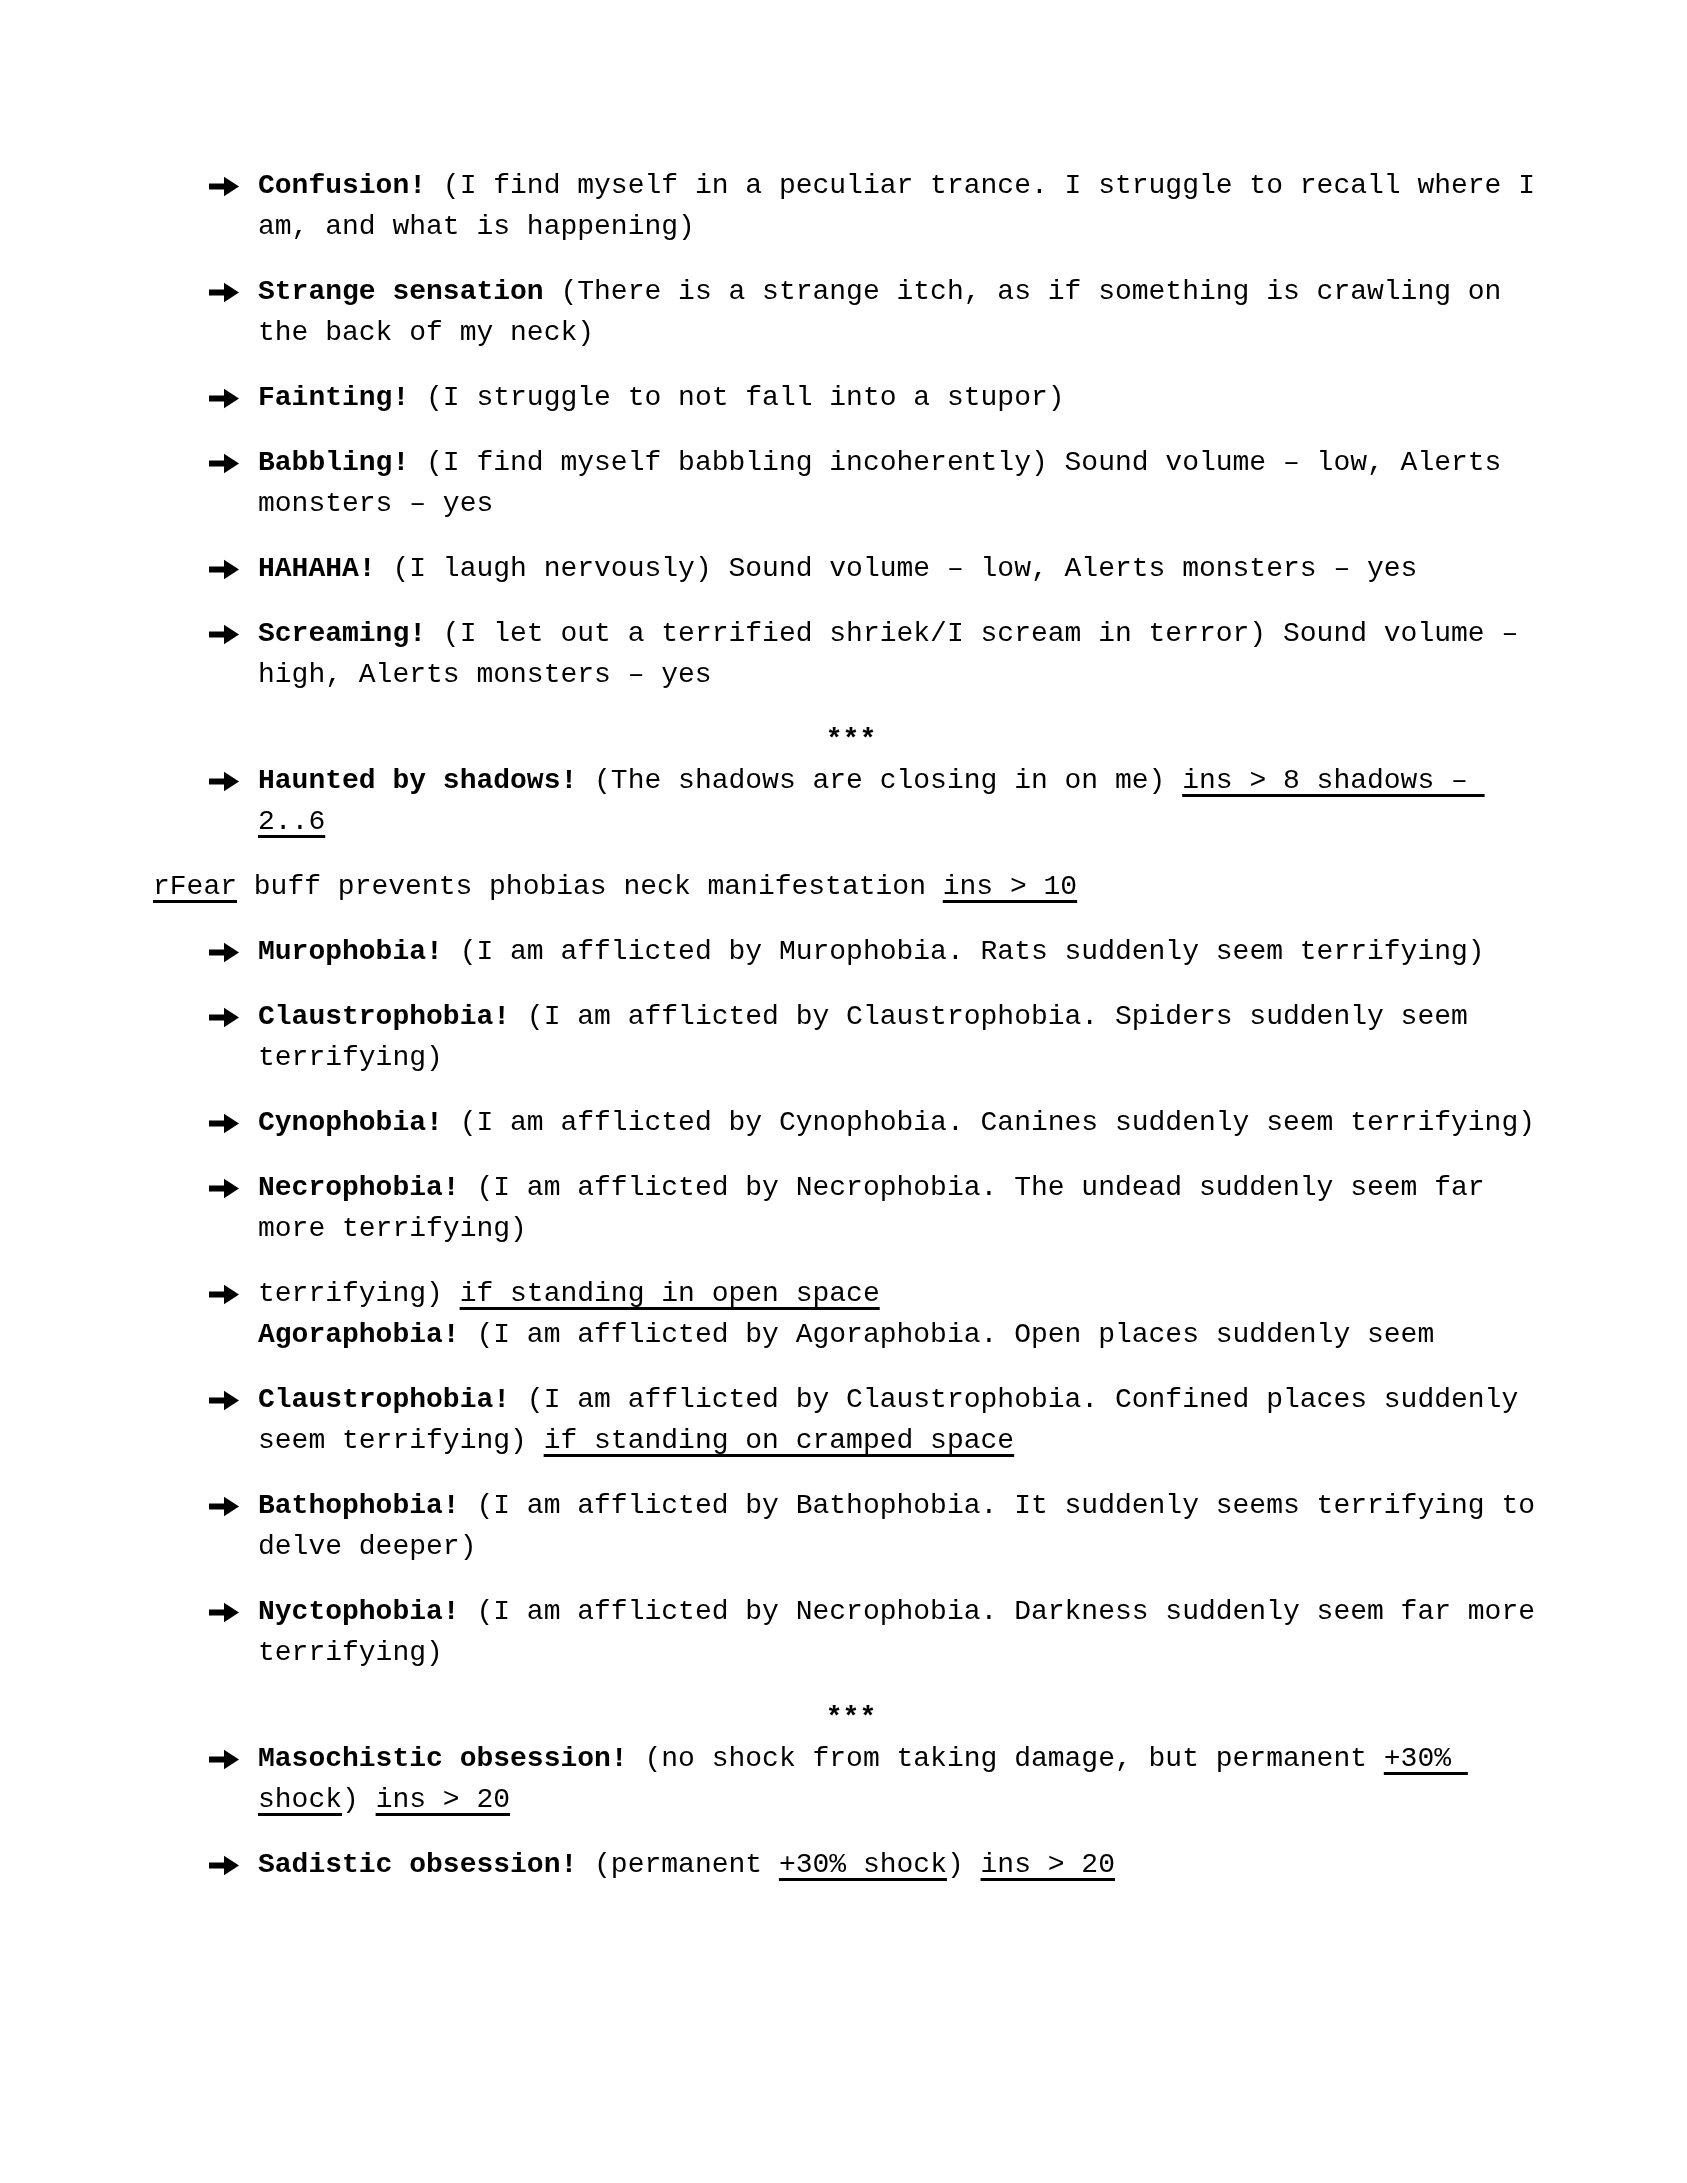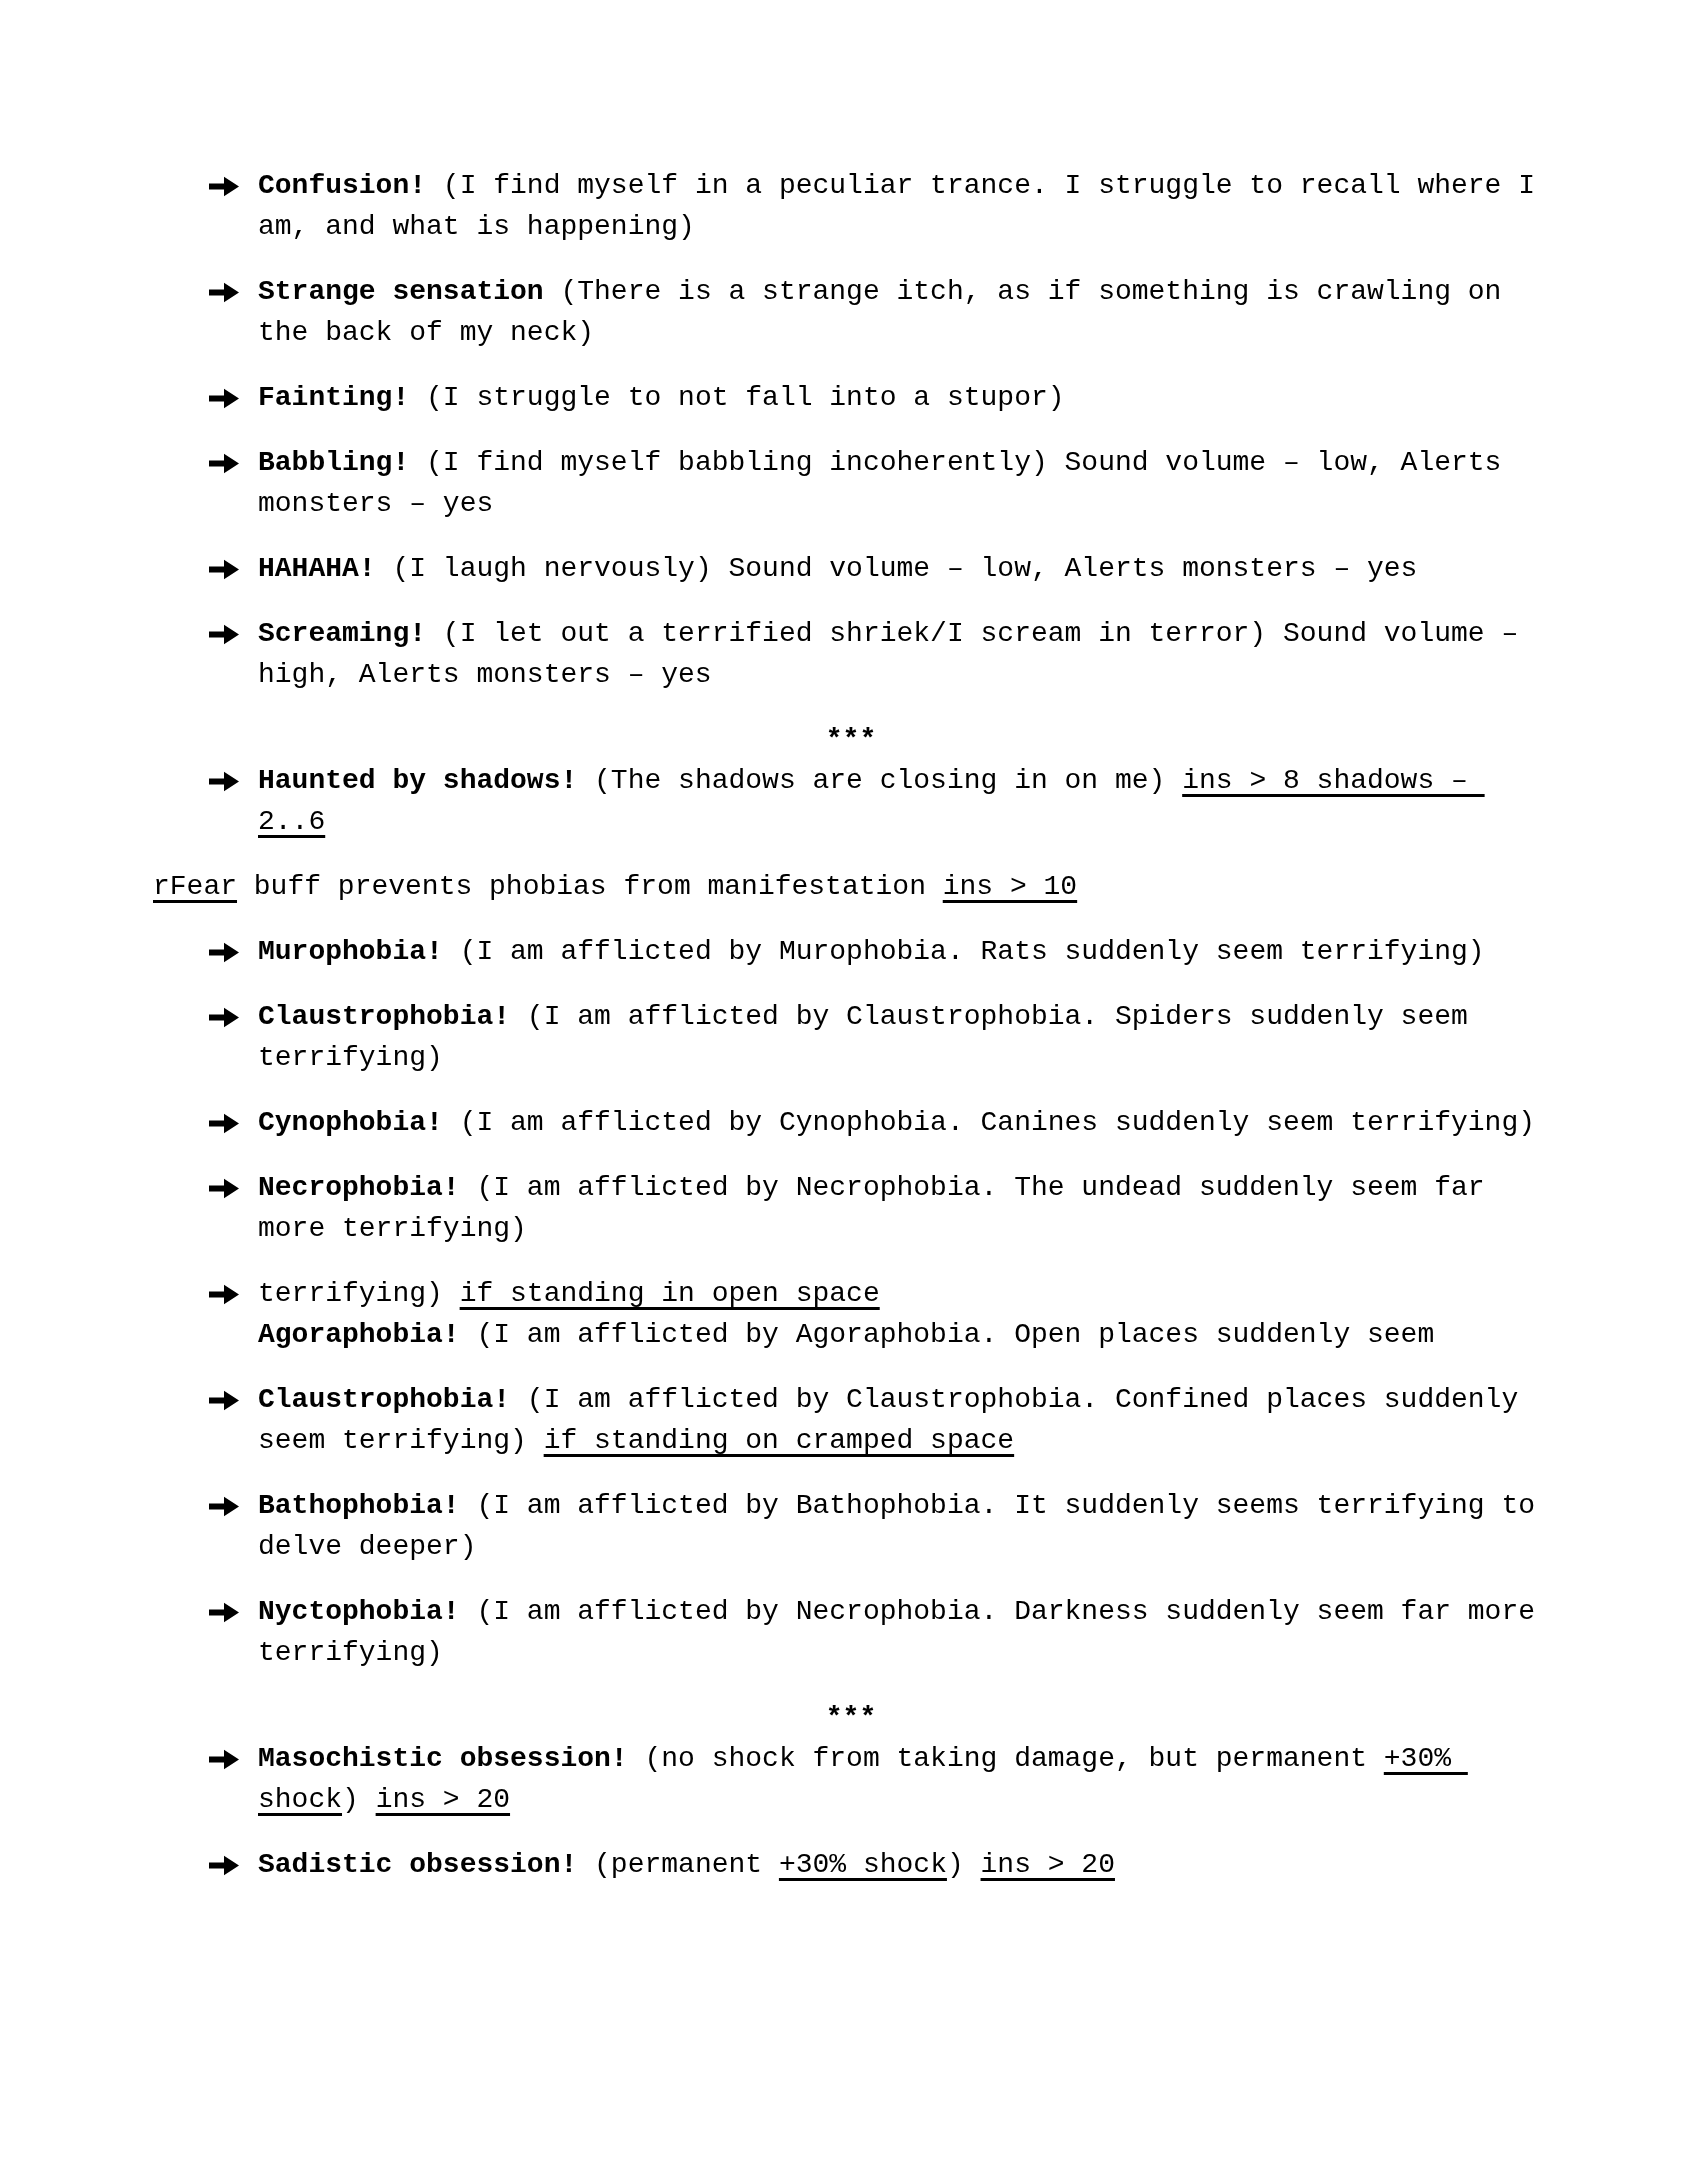--- a/index.html
+++ b/index.html
@@ -105,21 +105,21 @@
       <div class="para bullet">
         <span class="arrow">
           <svg viewBox="0 0 46 32" xmlns="http://www.w3.org/2000/svg" aria-hidden="true">
             <path d="M0 11.5 L23 11.5 L23 1 L46 16 L23 31 L23 20.5 L0 20.5 Z" fill="#000000"></path>
           </svg>
         </span>
         <div class="line"><span class="seg b">Haunted by shadows!</span><span class="seg"> (The shadows are closing in on me) </span><span class="seg u">ins &gt; 8 shadows – </span></div>
         <div class="line"><span class="seg u">2..6</span></div>
       </div>
       <div class="para body">
-        <div class="line"><span class="seg u">rFear</span><span class="seg"> buff prevents phobias from manifestation </span><span class="seg u">ins &gt; 10</span></div>
+        <div class="line"><span class="seg u">rFear</span><span class="seg"> buff prevents phobias neck manifestation </span><span class="seg u">ins &gt; 10</span></div>
       </div>
       <div class="para bullet">
         <span class="arrow">
           <svg viewBox="0 0 46 32" xmlns="http://www.w3.org/2000/svg" aria-hidden="true">
             <path d="M0 11.5 L23 11.5 L23 1 L46 16 L23 31 L23 20.5 L0 20.5 Z" fill="#000000"></path>
           </svg>
         </span>
         <div class="line"><span class="seg b">Murophobia!</span><span class="seg"> (I am afflicted by Murophobia. Rats suddenly seem terrifying)</span></div>
       </div>
       <div class="para bullet">

